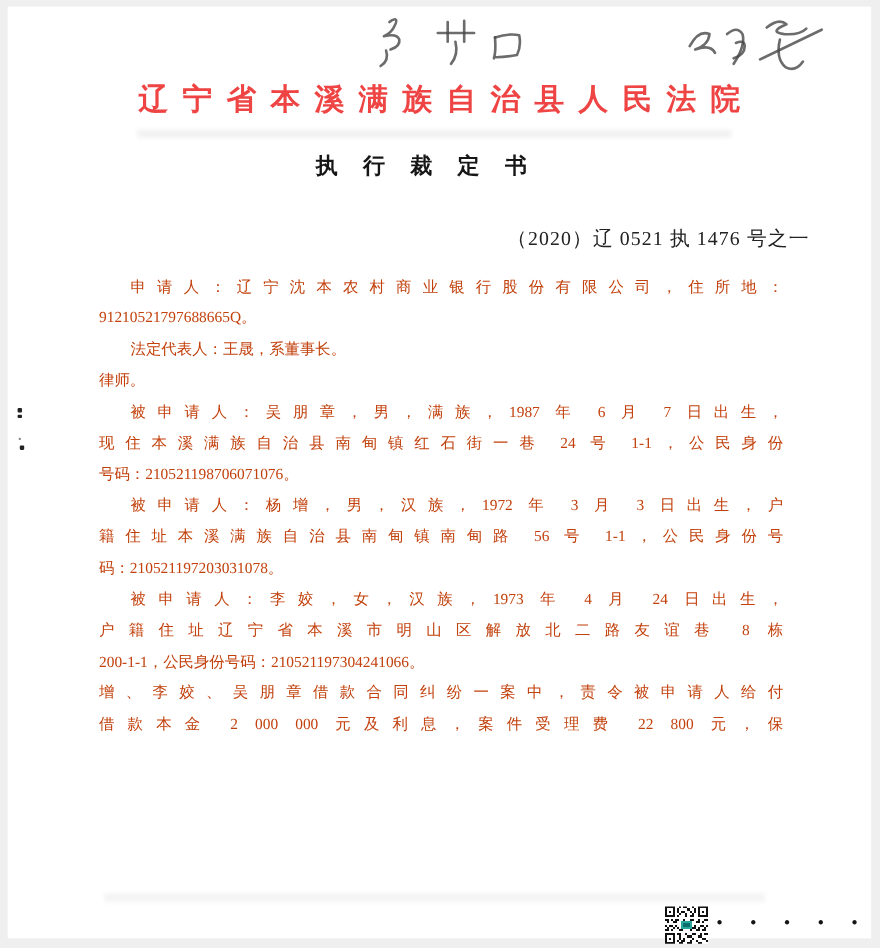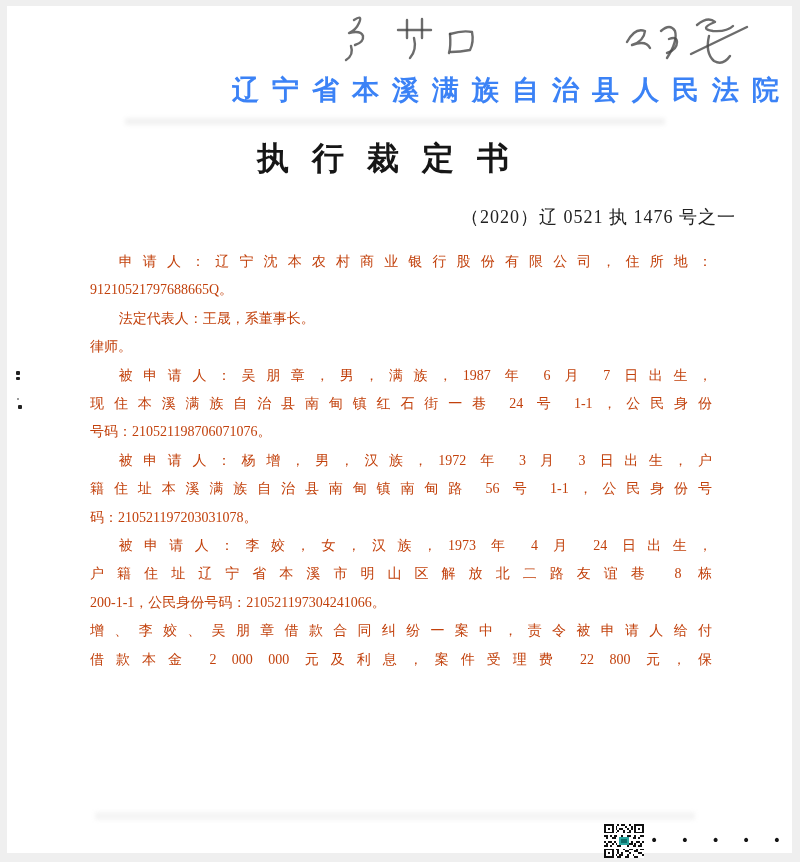--- a/index.html
+++ b/index.html
@@ -24,34 +24,34 @@
     stroke: #474747;
     stroke-width: 2.4;
     stroke-linecap: round;
     stroke-linejoin: round;
     opacity: .8;
   }
   
   .court-name {
     position: absolute;
     left: 0; top: 66px; width: 785px;
-    text-align: right;
+    text-align: center;
     font-size: 27px;
     font-weight: bold;
     letter-spacing: 13px;
     padding-left: 13px;
     box-sizing: border-box;
-    color: #3b82f6;
+    color: #ef4444;
     white-space: nowrap;
   }
   .doc-title {
     position: absolute;
     left: 0; top: 131px; width: 752px;
     text-align: center;
-    font-size: 32px;
+    font-size: 20px;
     font-weight: bold;
     letter-spacing: 23px;
     padding-left: 23px;
     box-sizing: border-box;
     color: #161616;
     white-space: nowrap;
   }
   .case-number {
     position: absolute;
     left: 0; top: 199px; width: 785px;

